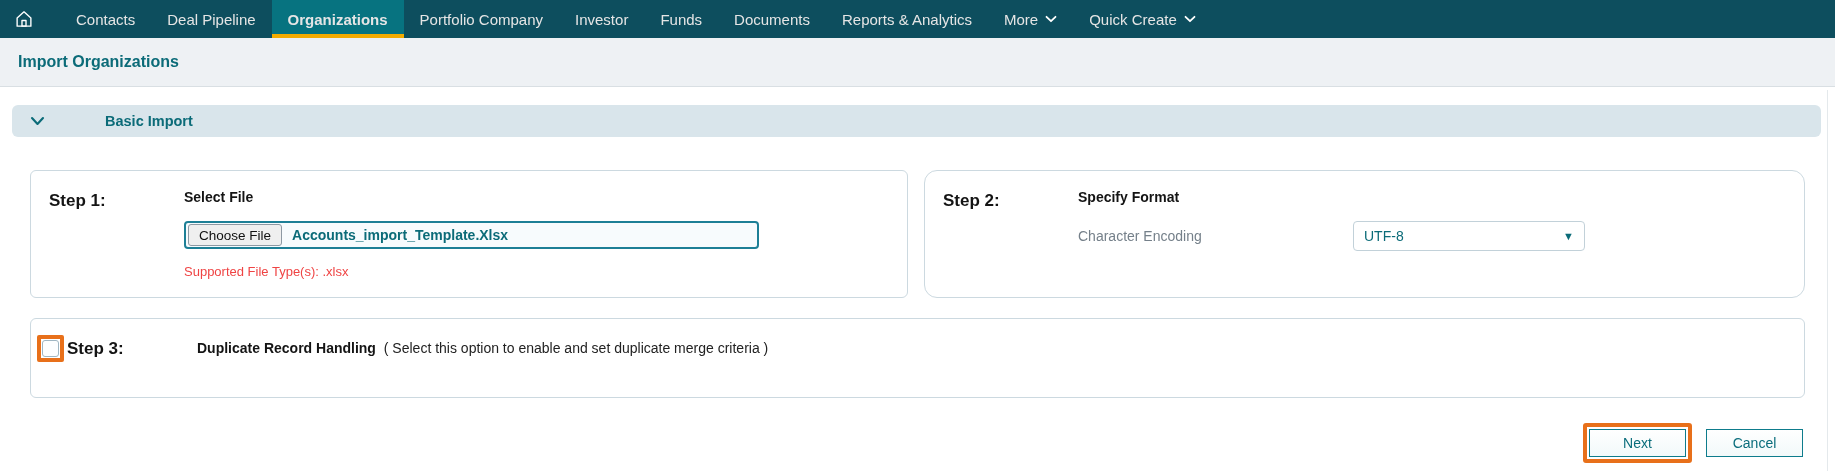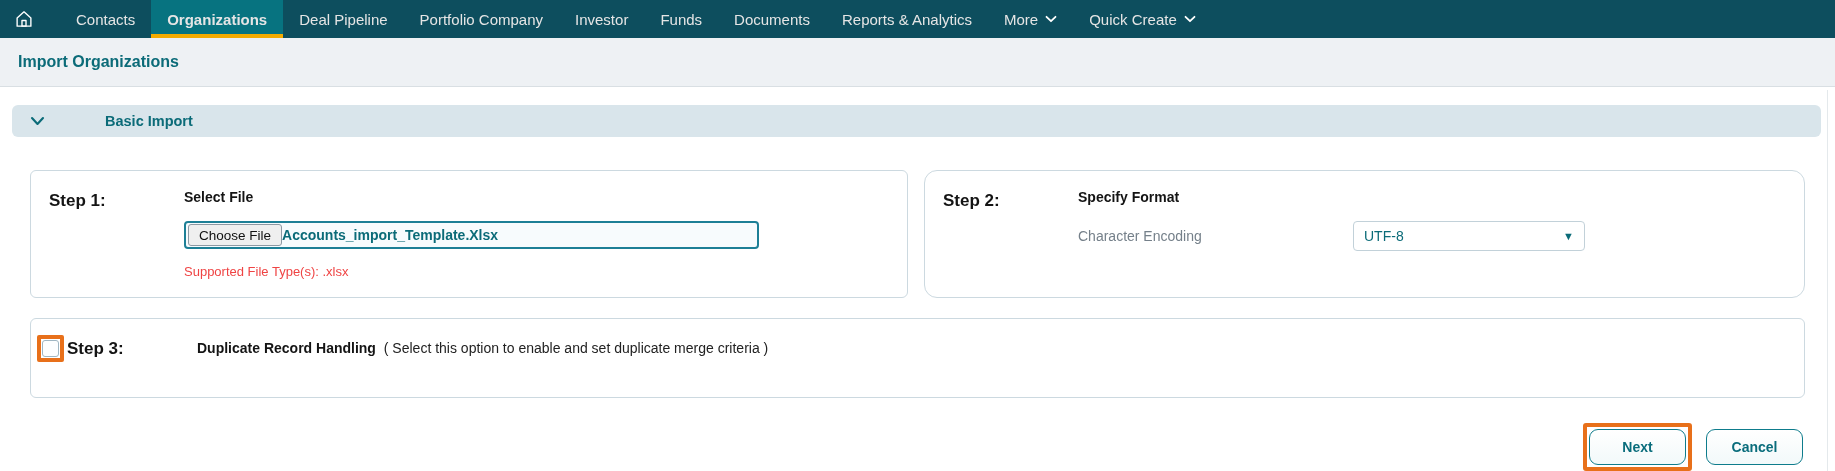--- a/index.html
+++ b/index.html
@@ -130,20 +130,21 @@
   
   .file-input {
     width: 575px;
     height: 28px;
     border: 2px solid #1d7f96;
     border-radius: 4px;
     background: #f7fbfd;
     display: flex;
     align-items: center;
     padding: 0 6px 0 2px;
+    gap: 10px;
     margin-bottom: 15px;
     cursor: pointer;
   }
   .choose-file {
     font-family: "Liberation Sans", sans-serif;
     font-size: 13.5px;
     color: #111;
     background: #efefef;
     border: 1px solid #8d99a3;
     border-radius: 3px;
@@ -234,26 +235,26 @@
   .footer {
     margin: 25px 32px 0 0;
     display: flex;
     justify-content: flex-end;
     align-items: center;
     gap: 14px;
   }
   .btn {
     font-family: "Liberation Sans", sans-serif;
     min-width: 97px;
-    height: 36px;
+    height: 28px;
     background: linear-gradient(#ffffff, #f2f9fa);
     border: 1px solid #0e7c8c;
-    border-radius: 9px;
-    font-size: 14px;
-    font-weight: 700;
+    border-radius: 0;
+    font-size: 14px;
+    font-weight: 400;
     color: #0a6d7c;
     cursor: pointer;
   }
   .btn-highlight {
     display: inline-flex;
     border: 4px solid #e8701a;
     border-radius: 3px;
     padding: 2px;
     background: #fff;
   }
@@ -264,22 +265,22 @@
 <nav class="navbar">
   <div class="home-btn">
     <span style="display:inline-flex">
       <svg width="22" height="22" viewBox="0 0 24 24" fill="none" stroke="#ffffff" stroke-width="1.5" stroke-linejoin="round">
         <path d="M4.5 10.8 L12 4.2 L19.5 10.8 V19.8 H4.5 Z"></path>
         <rect x="9.8" y="13.6" width="4.4" height="6.2"></rect>
       </svg>
     </span>
   </div>
   <a class="nav-item first">Contacts</a>
+  <a class="nav-item">Deal Pipeline</a>
   <a class="nav-item active">Organizations</a>
-  <a class="nav-item">Deal Pipeline</a>
   <a class="nav-item">Portfolio Company</a>
   <a class="nav-item">Investor</a>
   <a class="nav-item">Funds</a>
   <a class="nav-item">Documents</a>
   <a class="nav-item">Reports &amp; Analytics</a>
   <a class="nav-item">
     <span>More</span>
     <span class="chev">
       <svg width="12" height="8" viewBox="0 0 12 8" fill="none">
         <path d="M1.5 1.8 L6 6.2 L10.5 1.8" stroke="#ffffff" stroke-width="1.8" stroke-linecap="round" stroke-linejoin="round"></path>

